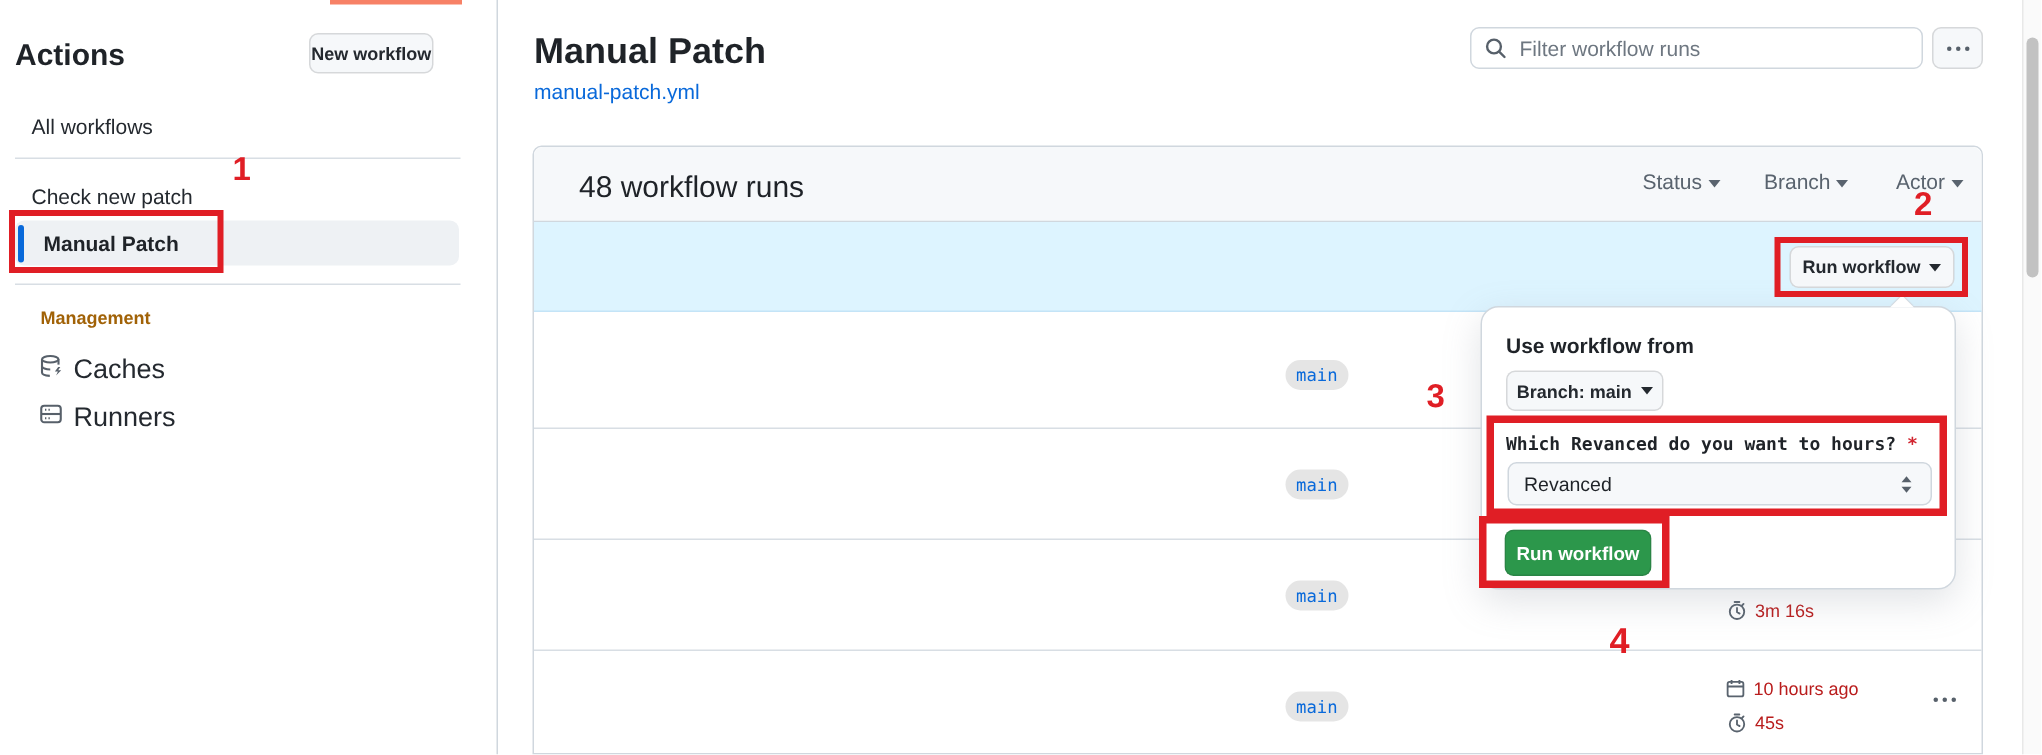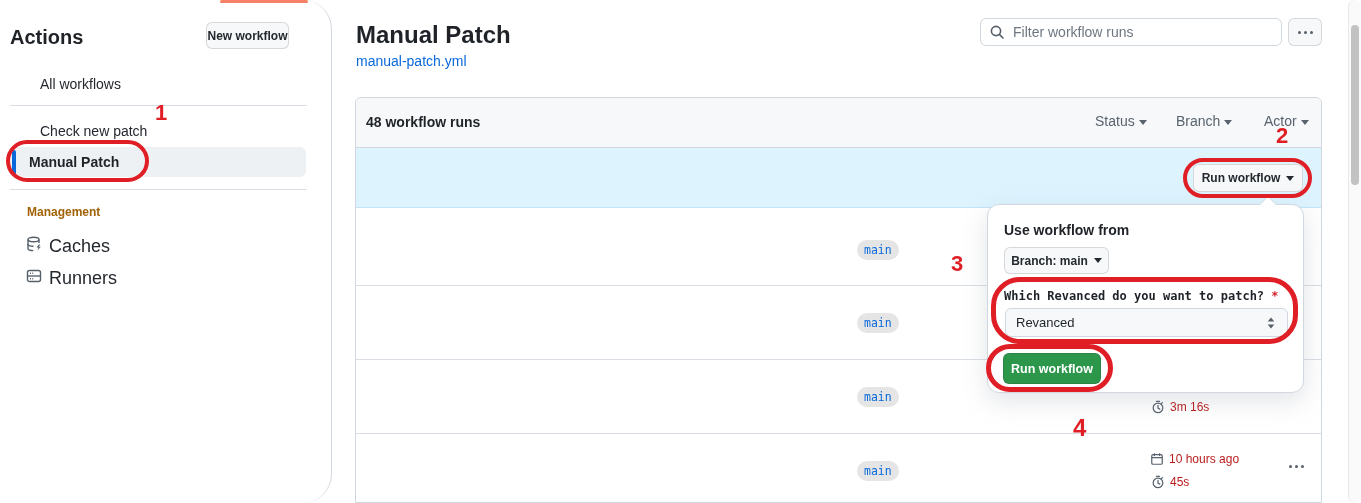--- a/index.html
+++ b/index.html
@@ -2,33 +2,33 @@
 <html><head>
 <meta charset="utf-8">
 <style>
   * { margin:0; padding:0; box-sizing:border-box; }
   html,body { width:1361px; height:503px; }
   body {
     position:relative; overflow:hidden; background:#ffffff;
     font-family:"Liberation Sans","DejaVu Sans",sans-serif;
     color:#1f2328; -webkit-font-smoothing:antialiased;
   }
-  .abs { position:absolute;border-radius:29px; }
+  .abs { position:absolute; }
 
   
   .sidebar { left:0; top:0; width:332px; height:503px; border-right:1px solid #d0d7de; background:#fff; }
   .orange-bar { left:220px; top:0; width:88px; height:3px; background:#f78166; }
   .sidebar-title { left:10px; top:26px; font-size:20px; font-weight:bold; color:#1f2328; }
   .btn-default {
     display:inline-flex; align-items:center; justify-content:center;
     background:#f6f8fa; border:1px solid rgba(31,35,40,0.15); border-radius:6px;
     font-size:12px; font-weight:600; color:#24292f; cursor:pointer;
   }
   .new-workflow-btn { left:206px; top:22px; width:83px; height:27px; }
-  .side-item { left:40px; font-size:14px; color:#24292f; cursor:pointer; }
+  .side-item { left:21px; font-size:14px; color:#24292f; cursor:pointer; }
   .side-divider { left:10px; width:297px; height:1px; background:#d8dee4; }
   .active-item-bg { left:10px; top:147px; width:296px; height:30px; background:#eef1f4; border-radius:6px; }
   .active-accent { left:12px; top:150px; width:4px; height:25px; background:#0969da; border-radius:2px; }
   .active-label { left:29px; top:154px; font-size:14px; font-weight:bold; color:#1f2328; }
   .mgmt-label { left:27px; top:205px; font-size:12px; font-weight:600; color:#a16207; }
   .side-icon { width:16px; height:16px; color:#57606a; }
   .icon-item { display:flex; align-items:center; gap:7px; left:26px; font-size:18px; color:#24292f; cursor:pointer; }
 
   
   .page-title { left:356px; top:21px; font-size:24px; font-weight:600; color:#1f2328; }
@@ -42,21 +42,21 @@
     font-family:"Liberation Sans","DejaVu Sans",sans-serif;
   }
   .search-box input::placeholder { color:#6e7781; }
   .kebab-btn { left:1288px; top:18px; width:34px; height:28px; }
   .dots { display:inline-flex; gap:3px; align-items:center; }
   .dots i { width:3px; height:3px; border-radius:50%; background:#57606a; }
 
   
   .card { left:355px; top:97px; width:967px; height:406px; border:1px solid #d0d7de; border-radius:6px 6px 0 0; background:#fff; }
   .card-header { position:absolute; left:0; top:0; width:100%; height:50px; background:#f6f8fa; border-bottom:1px solid #d0d7de; border-radius:6px 6px 0 0; }
-  .runs-count { position:absolute; left:10px; top:16px; font-size:14px; font-weight:bold; color:#1f2328; }
+  .runs-count { position:absolute; left:30px; top:16px; font-size:20px; font-weight:normal; color:#1f2328; }
   .filter { position:absolute; top:15px; font-size:14px; color:#59636e; cursor:pointer; }
   .caret { display:inline-block; margin-left:4px; width:0; height:0; border-left:4px solid transparent; border-right:4px solid transparent; border-top:5px solid #59636e; vertical-align:middle; }
   .f-event { left:624px;margin-top:40px; } .f-status { left:739px; } .f-branch { left:820px; } .f-actor { left:908px; }
 
   .notice { position:absolute; left:0; top:50px; width:100%; height:60px; background:#ddf4ff; border-bottom:1px solid #c4e4f7; }
   .notice-text { position:absolute; left:17px; top:21px; font-size:14px; color:#1f2328; }
   .notice-text code { font-family:"DejaVu Sans Mono",monospace; font-size:12px; }
   .run-workflow-top { position:absolute; left:837px; top:16px; width:110px; height:28px; }
   .caret-dark { border-top-color:#24292f; margin-left:6px; }
 
@@ -243,21 +243,21 @@
 </div>
 
 <div class="abs panel">
   <div class="panel-caret"></div>
   <div class="panel-title">Use workflow from</div>
   <button class="btn-default branch-btn">
     <span>Branch: main</span>
       <span class="caret caret-dark"></span>
   </button>
   <div class="input-label">
-    <span>Which Revanced do you want to patch?</span> <span class="req">*</span>
+    <span>Which Revanced do you want to hours?</span> <span class="req">*</span>
   </div>
   <div class="select">
     <span>Revanced</span>
     <span class="updown" style="display:inline-flex;">
       <svg width="12" height="14" viewBox="0 0 12 14" fill="#57606a">
         <path d="M6 1.5L9.3 5.5H2.7L6 1.5z"></path>
           <path d="M6 12.5L2.7 8.5h6.6L6 12.5z"></path>
       </svg>
     </span>
   </div>

